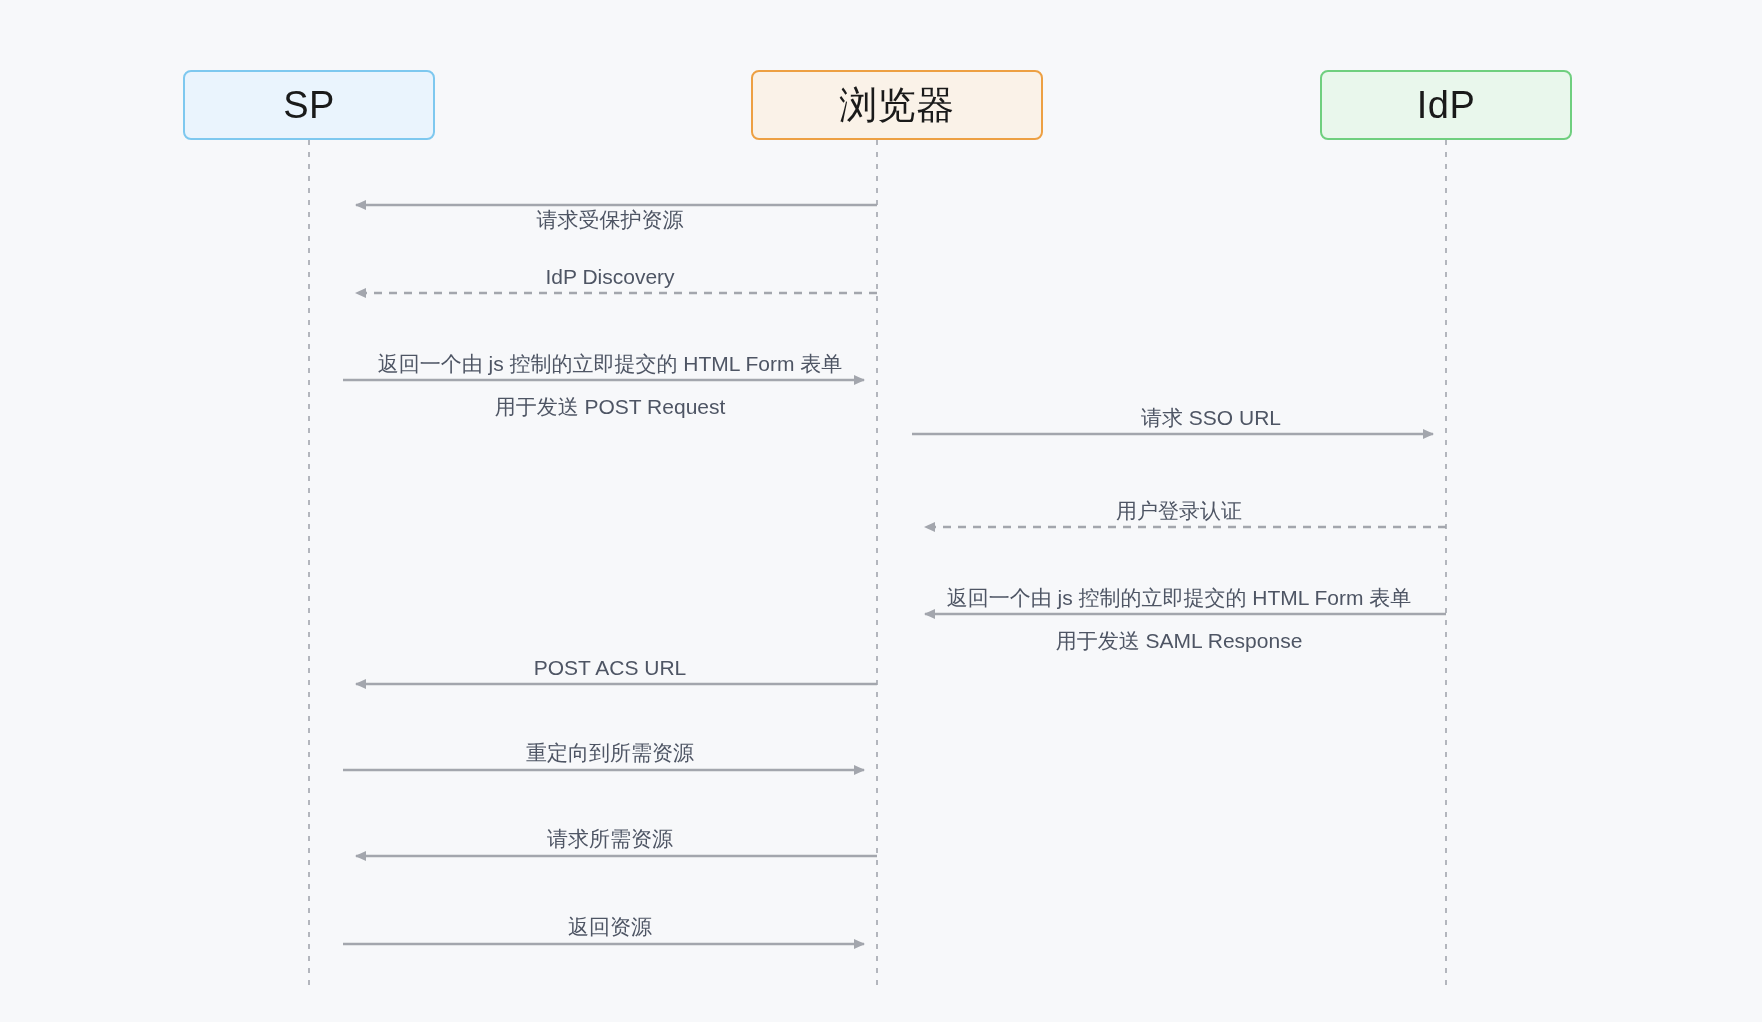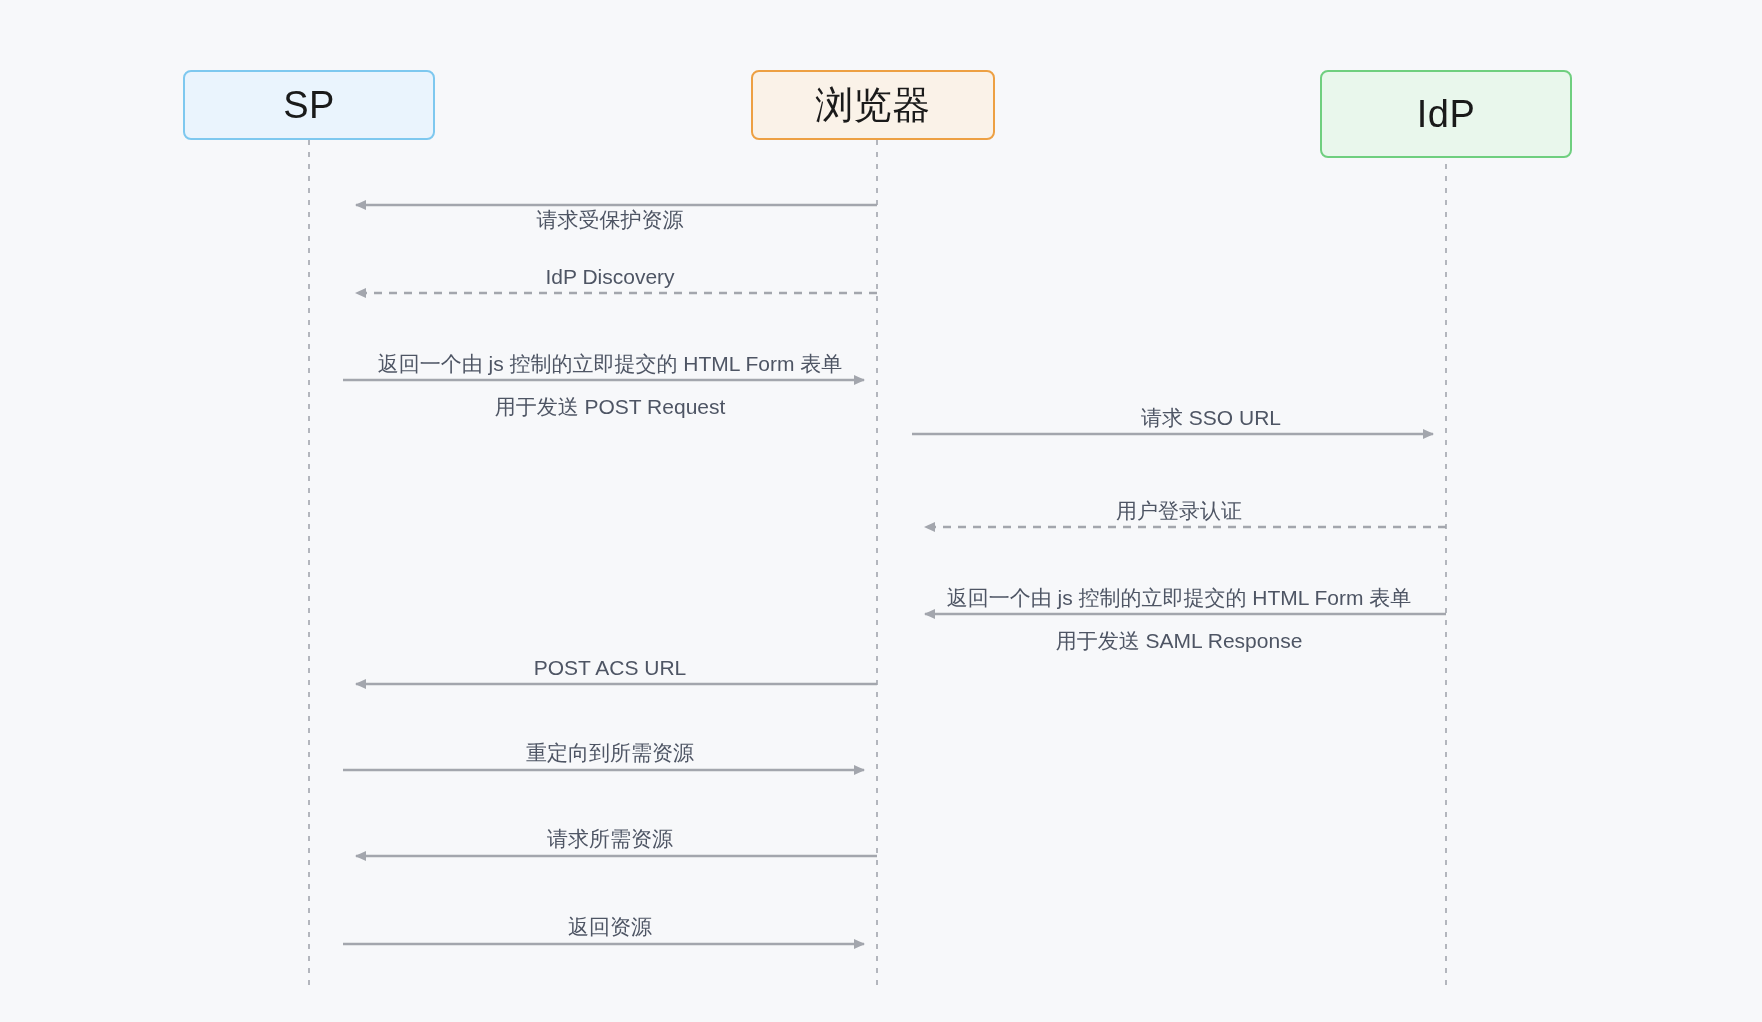--- a/index.html
+++ b/index.html
@@ -84,24 +84,24 @@
         <line x1="343" y1="770" x2="864" y2="770" stroke="#a3a6ad" stroke-width="2.5" marker-end="url(#arrow-right)"></line>
         <line x1="877" y1="856" x2="356" y2="856" stroke="#a3a6ad" stroke-width="2.5" marker-end="url(#arrow-left)"></line>
         <line x1="343" y1="944" x2="864" y2="944" stroke="#a3a6ad" stroke-width="2.5" marker-end="url(#arrow-right)"></line>
       </g>
   </svg>
 
   <div id="participants-layer">
       <div class="participant-box" style="left: 183px; top: 70px; width: 252px; height: 70px; border-color: rgb(126, 200, 239); background: rgb(234, 244, 253);">
         <span class="participant-label" style="color: rgb(26, 26, 26);">SP</span>
       </div>
-      <div class="participant-box" style="left: 751px; top: 70px; width: 244px; height: 70px; border-color: rgb(237, 160, 67); background: rgb(250, 242, 232);">
+      <div class="participant-box" style="left: 751px; top: 70px; width: 292px; height: 70px; border-color: rgb(237, 160, 67); background: rgb(250, 242, 232);">
         <span class="participant-label" style="color: rgb(26, 26, 26);">浏览器</span>
       </div>
-      <div class="participant-box" style="left: 1320px; top: 70px; width: 252px; height: 88px; border-color: rgb(111, 207, 127); background: rgb(233, 247, 236);">
+      <div class="participant-box" style="left: 1320px; top: 70px; width: 252px; height: 70px; border-color: rgb(111, 207, 127); background: rgb(233, 247, 236);">
         <span class="participant-label" style="color: rgb(26, 26, 26);">IdP</span>
       </div>
     </div>
   <div id="labels-layer">
       <div class="msg-label" style="left: 610px; top: 175px; color: rgb(78, 85, 100); margin-top: 32px;">请求受保护资源</div>
       <div class="msg-label" style="left: 610px; top: 264px; color: rgb(78, 85, 100);">IdP Discovery</div>
       <div class="msg-label" style="left: 610px; top: 351px; color: rgb(78, 85, 100);">返回一个由 js 控制的立即提交的 HTML Form 表单</div>
       <div class="msg-label" style="left: 610px; top: 394px; color: rgb(78, 85, 100);">用于发送 POST Request</div>
       <div class="msg-label" style="left: 1179px; top: 405px; color: rgb(78, 85, 100); margin-left: 32px;">请求 SSO URL</div>
       <div class="msg-label" style="left: 1179px; top: 498px; color: rgb(78, 85, 100);">用户登录认证</div>

